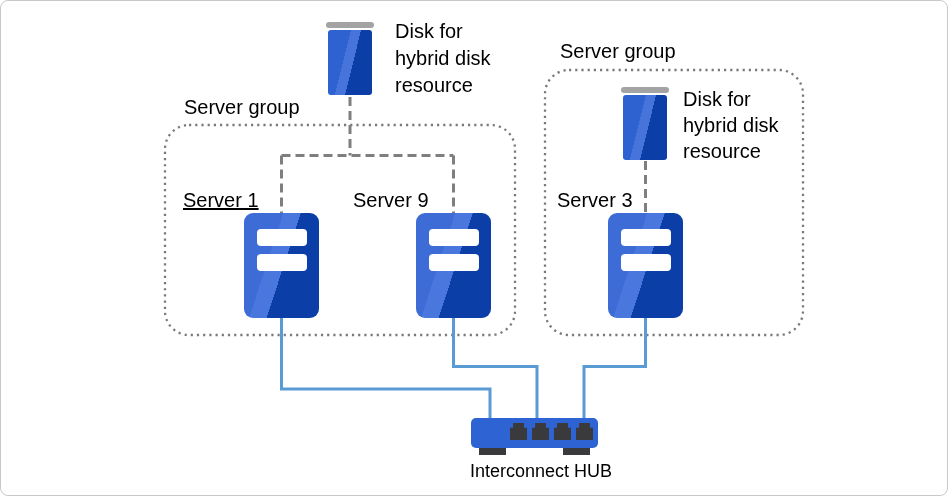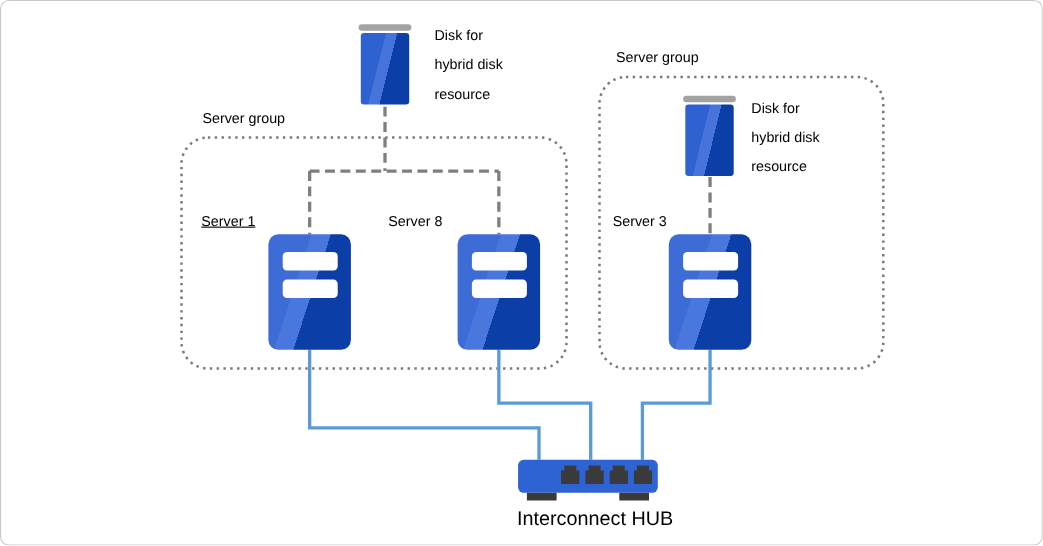--- a/index.html
+++ b/index.html
@@ -36,21 +36,21 @@
     stroke-width: 3;
     stroke-dasharray: 9 5;
   }
   .blue-wire {
     fill: none;
     stroke: var(--wire-blue, #5b9bd5);
     stroke-width: 3;
   }
   .txt {
     position: absolute;
-    font-size: 13px;
+    font-size: 20px;
     line-height: 21px;
     white-space: nowrap;
   }
   .disk-label {
     line-height: 27px;
   }
   
   .disk-icon { position: absolute; width: 48px; height: 73px; }
   .disk-cap {
     position: absolute; left: 0; top: 0;
@@ -162,21 +162,21 @@
     <div class="disk-cap"></div>
     <div class="disk-body"></div>
   </div>
   <div class="txt disk-label" style="left:682px; top:85px; line-height:26px;">
     <div>Disk for</div>
     <div>hybrid disk</div>
     <div>resource</div>
   </div>
 
   <div class="txt" style="left:182px; top:189px;text-decoration:underline;">Server 1</div>
-  <div class="txt" style="left:352px; top:189px;">Server 8</div>
+  <div class="txt" style="left:352px; top:189px;">Server 9</div>
   <div class="txt" style="left:556px; top:189px;text-align:center;">Server 3</div>
 
   <div class="server-icon" style="left:243px; top:212px;">
     <div class="server-slot s1"></div>
     <div class="server-slot s2"></div>
   </div>
   <div class="server-icon" style="left:415px; top:212px;">
     <div class="server-slot s1"></div>
     <div class="server-slot s2"></div>
   </div>

